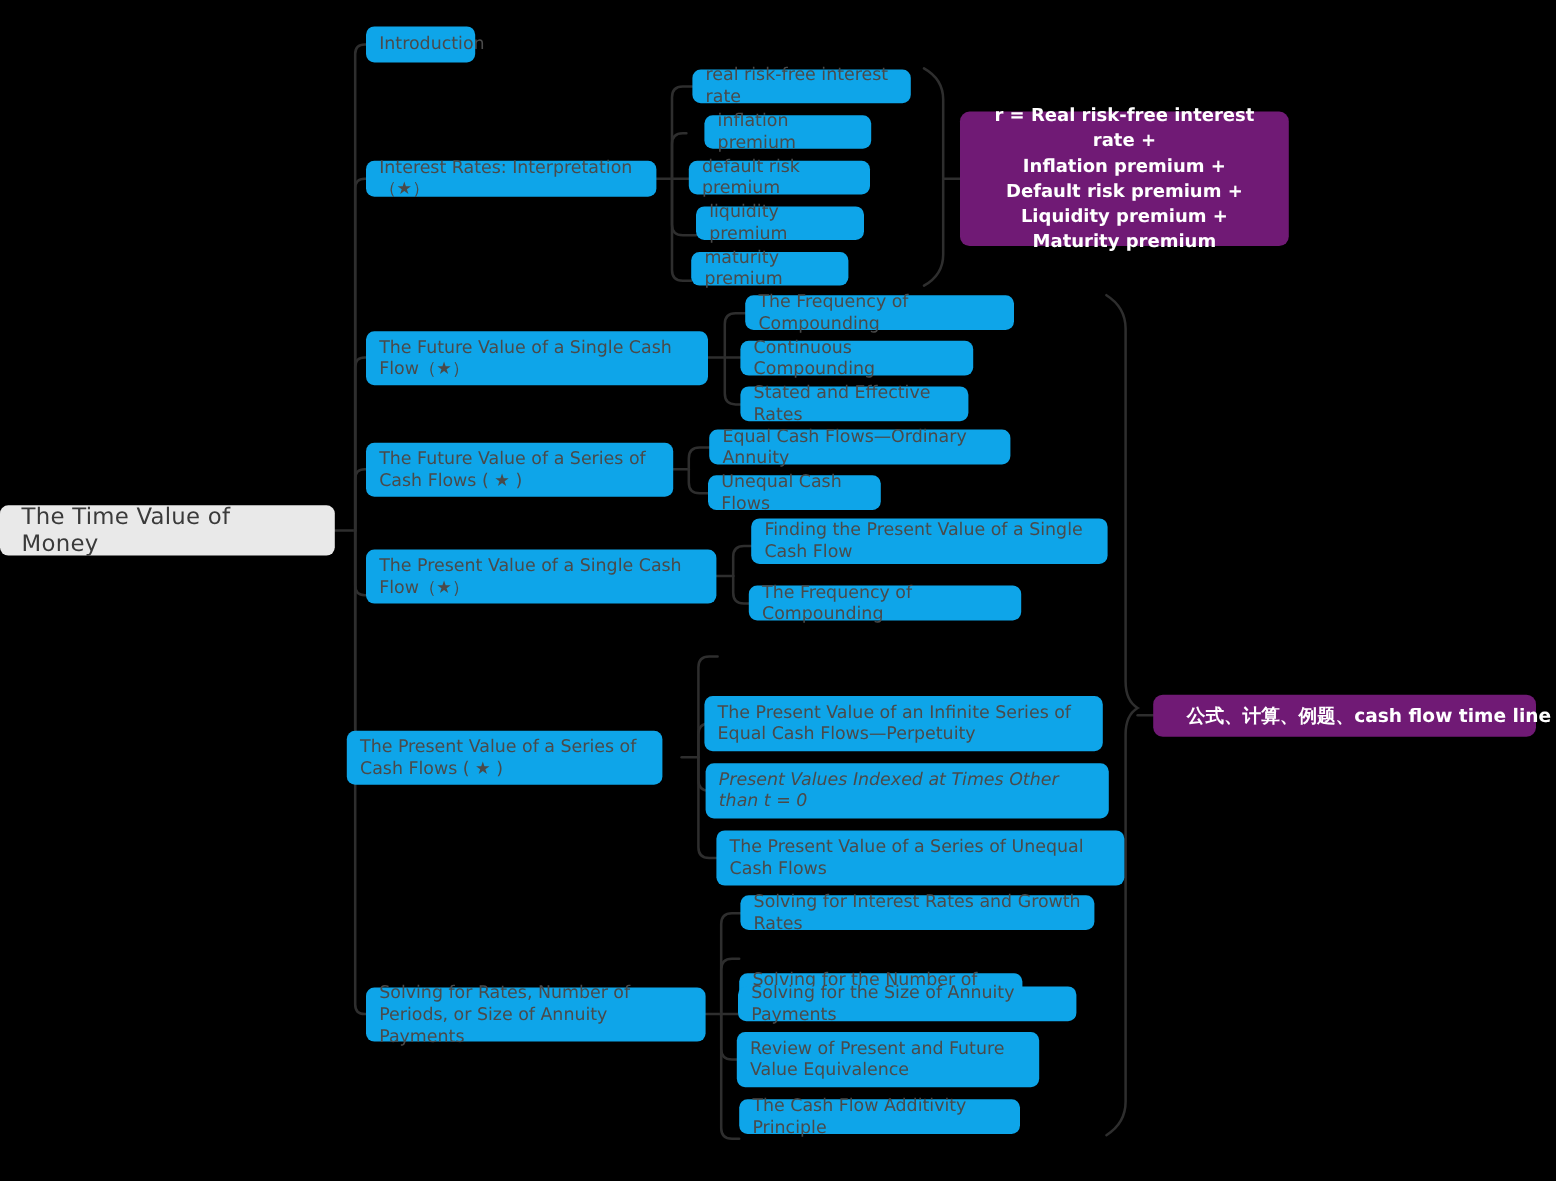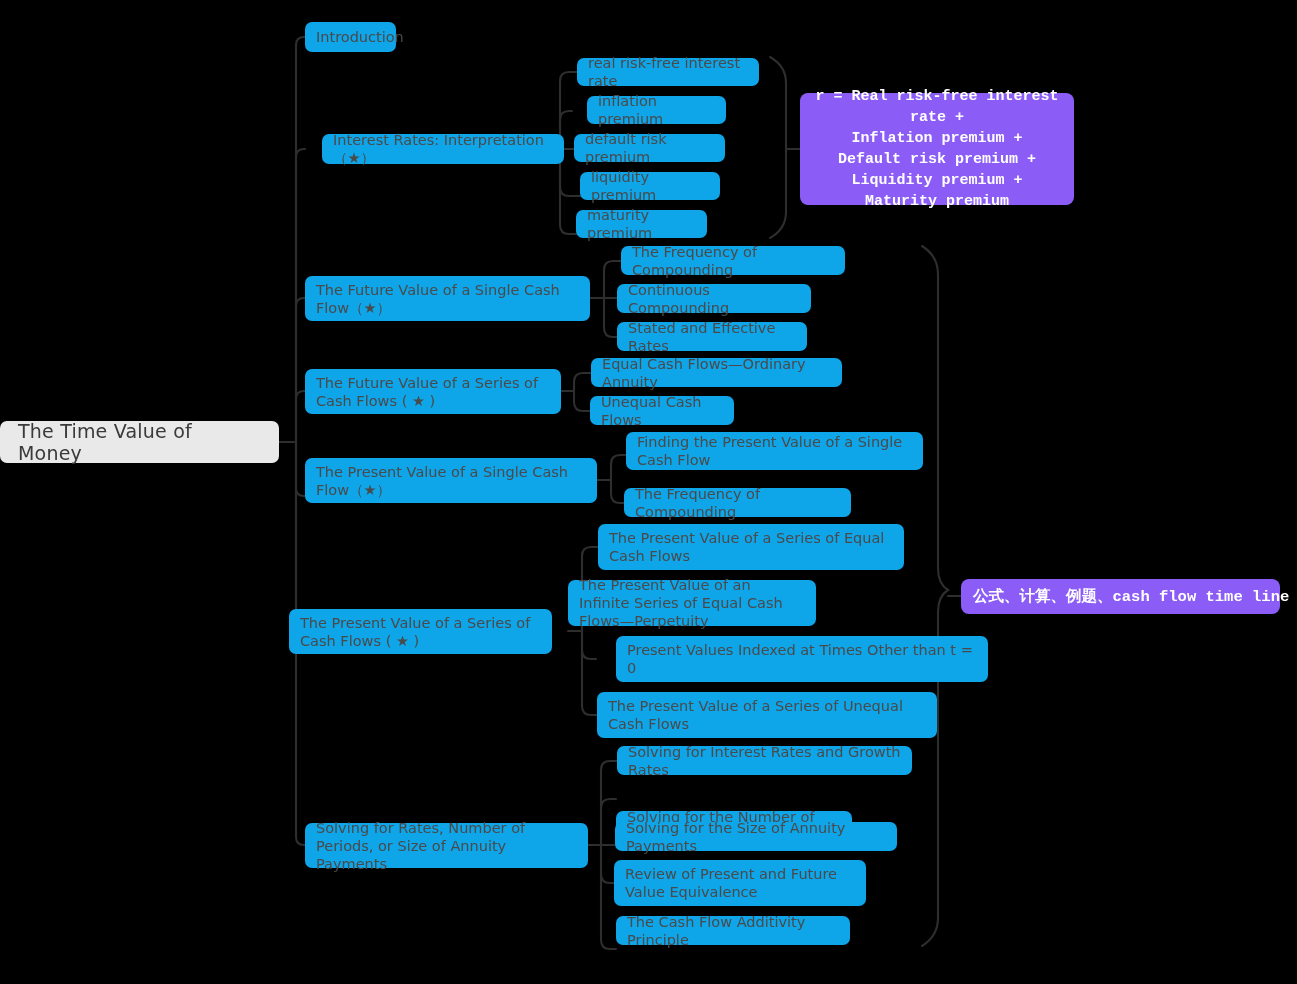--- a/index.html
+++ b/index.html
@@ -5,21 +5,21 @@
   html,body{margin:0;padding:0;background:#000;}
   body{width:1297px;height:984px;position:relative;overflow:hidden;
        font-family:"DejaVu Sans","Liberation Sans",sans-serif;}
   #canvas{position:absolute;left:0;top:0;width:1297px;height:984px;}
   svg.links{position:absolute;left:0;top:0;width:1297px;height:984px;pointer-events:none;}
   .node{position:absolute;box-sizing:border-box;border-radius:7px;
         display:flex;align-items:center;}
   .node span{display:block;width:100%;}
   .root{background:#e9e9e9;color:#3a3a3a;font-size:19px;padding:12px 18px;letter-spacing:.2px;}
   .topic{background:#0ea5e9;color:#4a4a4a;font-size:14.5px;padding:7px 11px;line-height:18px;}
-  .callout{background:#8b5cf6;color:#ffffff;font-weight:bold;padding:8px 12px;border-radius:8px;font-family:Liberation Mono, monospace;}
+  .callout{background:#701a75;color:#ffffff;font-weight:bold;padding:8px 28px;border-radius:8px;}
   .callout.formula{font-size:15px;line-height:21px;text-align:center;}
   .callout.note{font-size:15.5px;line-height:20px;text-align:center;white-space:nowrap;}
 </style>
 </head>
 <body>
 
 <div id="canvas">
 
   <svg class="links" viewBox="0 0 1297 984">
     <g fill="none" stroke="#2e2e2e" stroke-width="2.1" stroke-linecap="round">
@@ -76,21 +76,21 @@
   </svg>
 
   <div class="node root" style="left:0px;top:421px;width:279px;height:42px;">
     <span>The Time Value of Money</span>
   </div>
 
   <div class="node topic" style="left:305px;top:22px;width:91px;height:30px;">
     <span>Introduction</span>
   </div>
 
-  <div class="node topic" style="left:305px;top:134px;width:242px;height:30px;margin-left:17px;">
+  <div class="node topic" style="left:305px;top:134px;width:242px;height:30px;">
     <span>Interest Rates: Interpretation（★）</span>
   </div>
 
   <div class="node topic" style="left:305px;top:276px;width:285px;height:45px;">
     <span>The Future Value of a Single Cash Flow（★）</span>
   </div>
 
   <div class="node topic" style="left:305px;top:369px;width:256px;height:45px;">
     <span>The Future Value of a Series of Cash Flows ( ★ )</span>
   </div>
@@ -148,27 +148,24 @@
     <span>Unequal Cash Flows</span>
   </div>
 
   <div class="node topic" style="left:626px;top:432px;width:297px;height:38px;">
     <span>Finding the Present Value of a Single Cash Flow</span>
   </div>
   <div class="node topic" style="left:624px;top:488px;width:227px;height:29px;">
     <span>The Frequency of Compounding</span>
   </div>
 
-  <div class="node topic" style="left:598px;top:524px;width:306px;height:46px;">
-    <span>The Present Value of a Series of Equal Cash Flows</span>
-  </div>
-  <div class="node topic" style="left:568px;top:580px;width:248px;height:46px;">
+  <div class="node topic" style="left:587px;top:580px;width:332px;height:46px;">
     <span>The Present Value of an Infinite Series of Equal Cash Flows—Perpetuity</span>
   </div>
-  <div class="node topic" style="left:616px;top:636px;width:372px;height:46px;">
+  <div class="node topic" style="left:588px;top:636px;width:336px;height:46px;font-style:italic;">
     <span>Present Values Indexed at Times Other than t = 0</span>
   </div>
   <div class="node topic" style="left:597px;top:692px;width:340px;height:46px;">
     <span>The Present Value of a Series of Unequal Cash Flows</span>
   </div>
 
   <div class="node topic" style="left:617px;top:746px;width:295px;height:29px;">
     <span>Solving for Interest Rates and Growth Rates</span>
   </div>
   <div class="node topic" style="left:616px;top:811px;width:236px;height:29px;">

